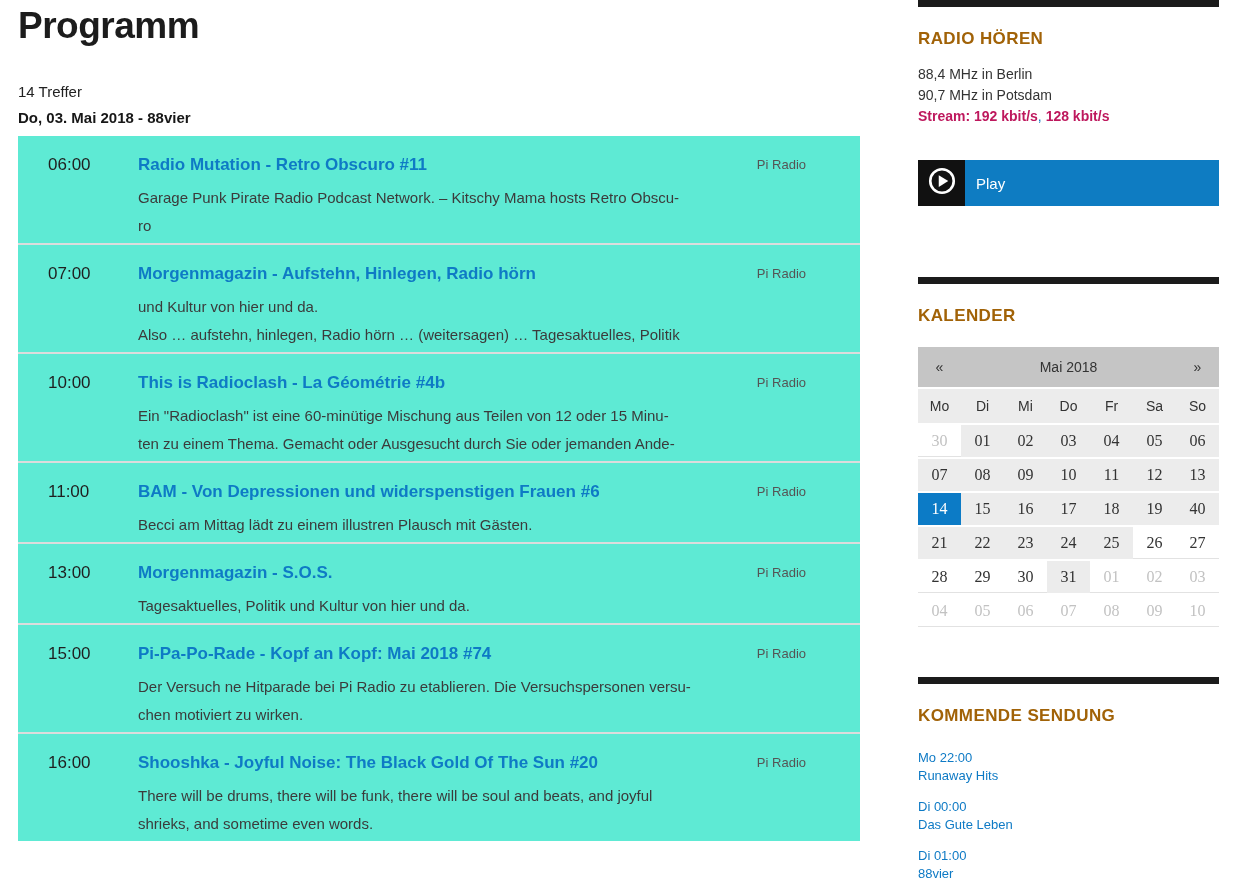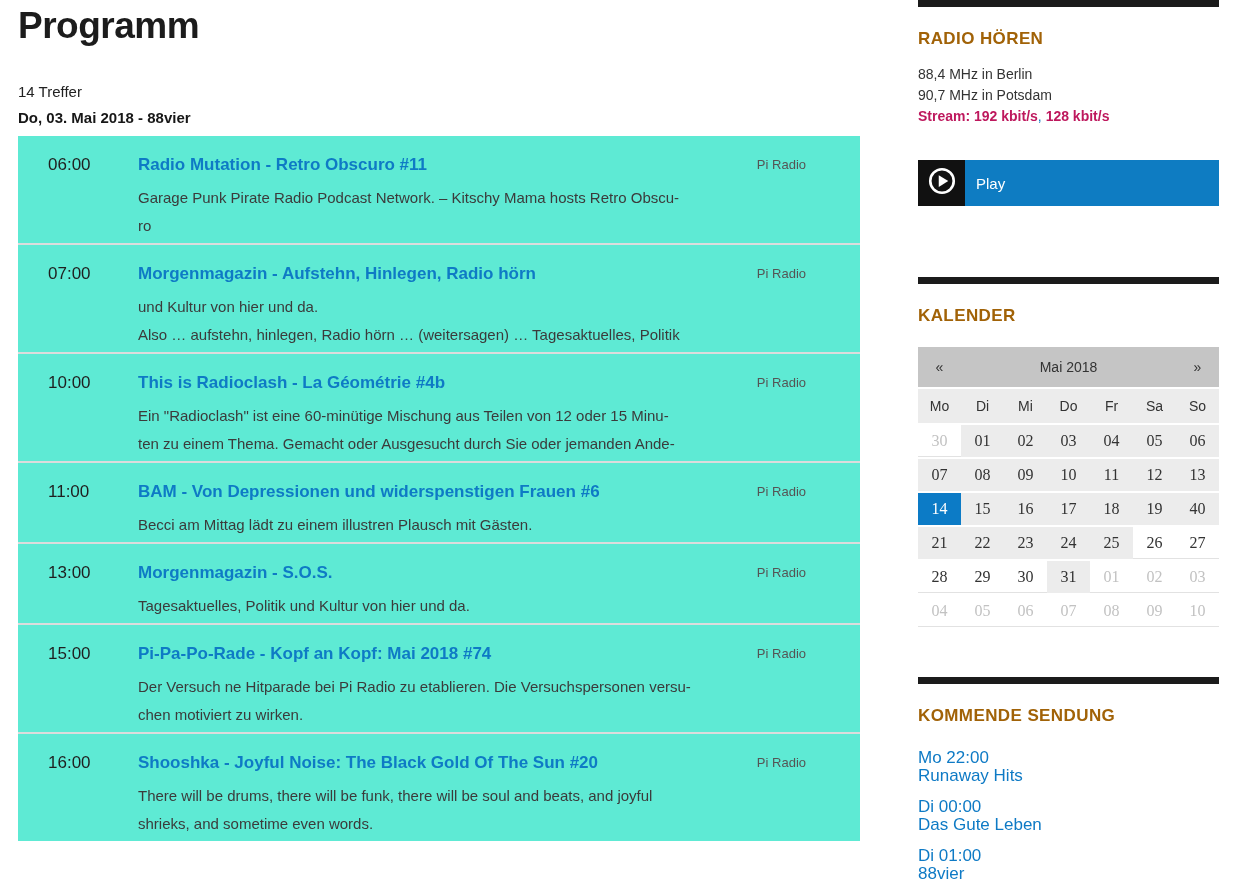--- a/index.html
+++ b/index.html
@@ -81,21 +81,21 @@
   .calendar td { height: 32px; font-size: 16px; font-family: Liberation Serif, serif; }
   .calendar td[data-state="event"]    { background: #ececec; color: #333; cursor: pointer; }
   .calendar td[data-state="selected"] { background: #0c7bc6; color: #fff; cursor: pointer; }
   .calendar td[data-state="noevent"]  { background: #fff; color: #333; border-bottom: 1px solid #e2e2e2; }
   .calendar td[data-state="outmonth"] { background: #fff; color: #c2c2c2; border-bottom: 1px solid #e2e2e2; }
   .gap-after-calendar { height: 48px; }
 
   
   .upcoming { margin-top: 24px; }
   .upcoming-item { margin-bottom: 13px; }
-  .upcoming-item div { font-size: 17px; line-height: 18px; color: #0e7ac5; cursor: pointer; }
+  .upcoming-item div { font-size: 13px; line-height: 18px; color: #0e7ac5; cursor: pointer; }
 </style>
 </head>
 <body>
 
 <div class="page">
 
   <div class="main">
     <h1 class="page-title">Programm</h1>
     <div class="results-count">14 Treffer</div>
     <div class="date-heading">Do, 03. Mai 2018 - 88vier</div>

